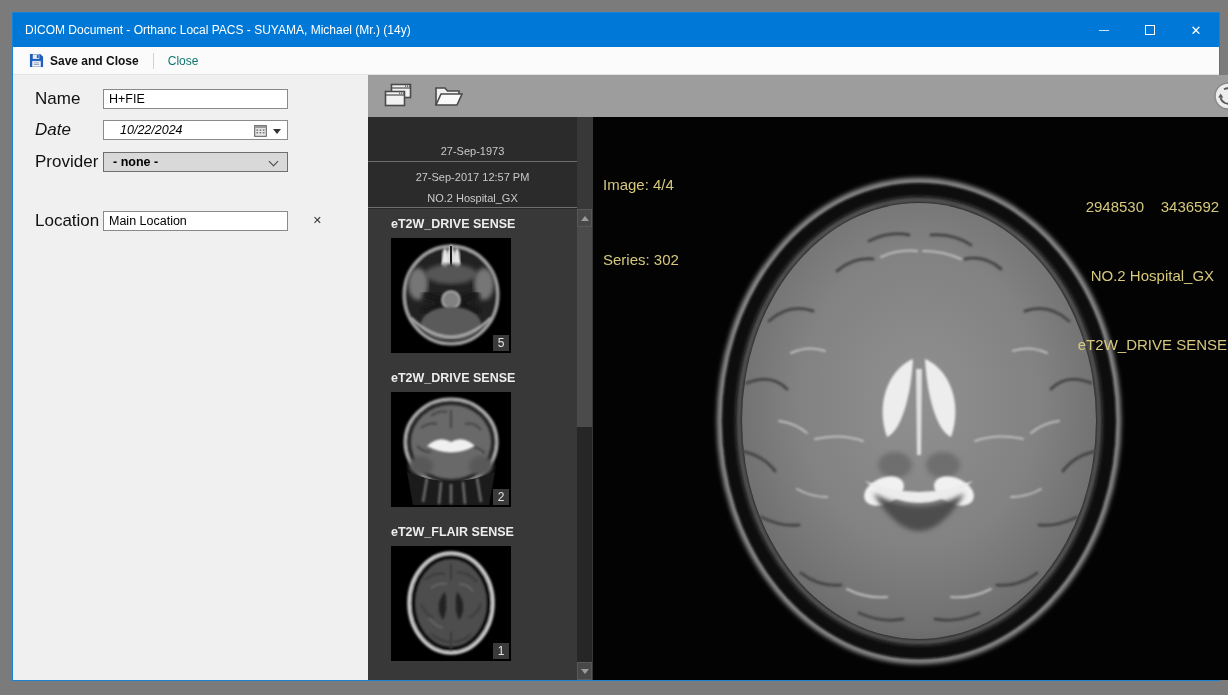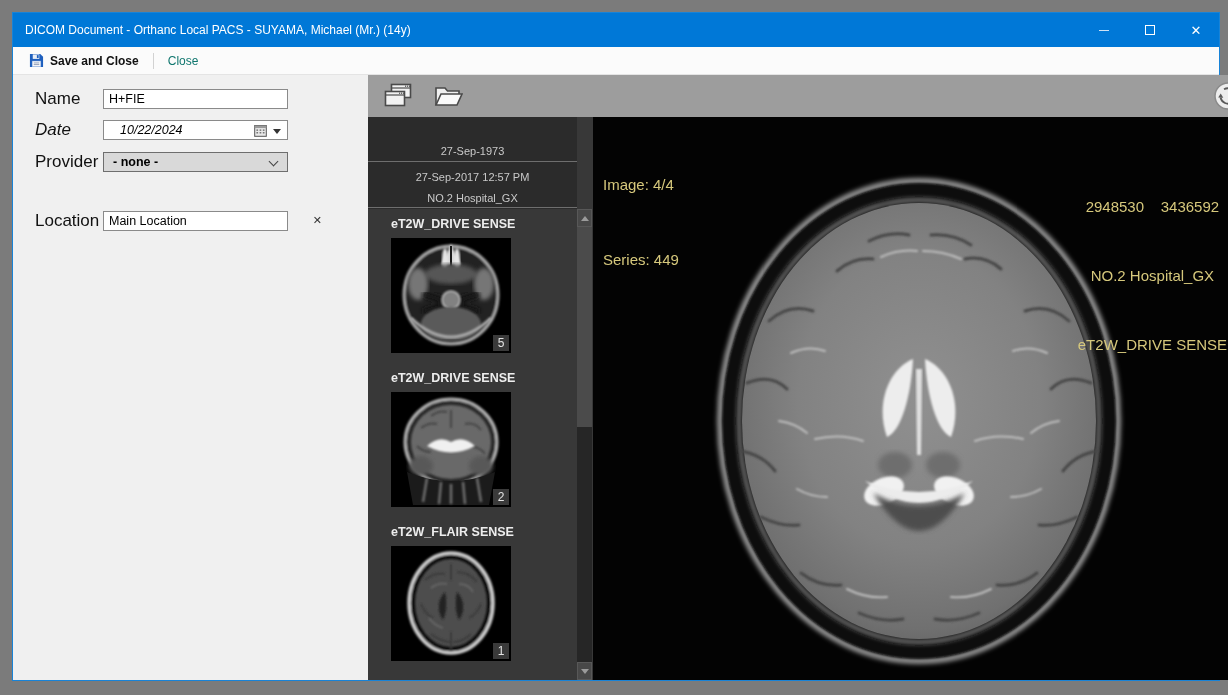--- a/index.html
+++ b/index.html
@@ -408,21 +408,21 @@
             <ellipse cx="265" cy="372" rx="21" ry="13" transform="rotate(-24 265 372)" fill="#f1f1f1" filter="url(#m1)"></ellipse>
             <ellipse cx="335" cy="372" rx="21" ry="13" transform="rotate(24 335 372)" fill="#f1f1f1" filter="url(#m1)"></ellipse>
             <path d="M246,362 Q300,406 354,362 Q300,384 246,362 Z" fill="#ececec" filter="url(#m1)"></path>
 
             <path d="M254,374 Q300,450 346,374 Q300,400 254,374 Z" fill="#4e4e4e" filter="url(#m2)"></path>
             <path d="M300,448 L300,482" stroke="#1a1a1a" stroke-width="3" filter="url(#m1)"></path>
           </svg>
 
           <div class="ovl ovl-tl">
             <div>Image: 4/4</div>
-            <div>Series: 449</div>
+            <div>Series: 302</div>
           </div>
           <div class="ovl ovl-tr">
             <div>2948530    3436592</div>
             <div>NO.2 Hospital_GX</div>
             <div>eT2W_DRIVE SENSE</div>
           </div>
 
           <div class="vscroll viewer-scroll">
             <div class="sb-btn" style="top:0;">
               <div class="tri-up"></div>

